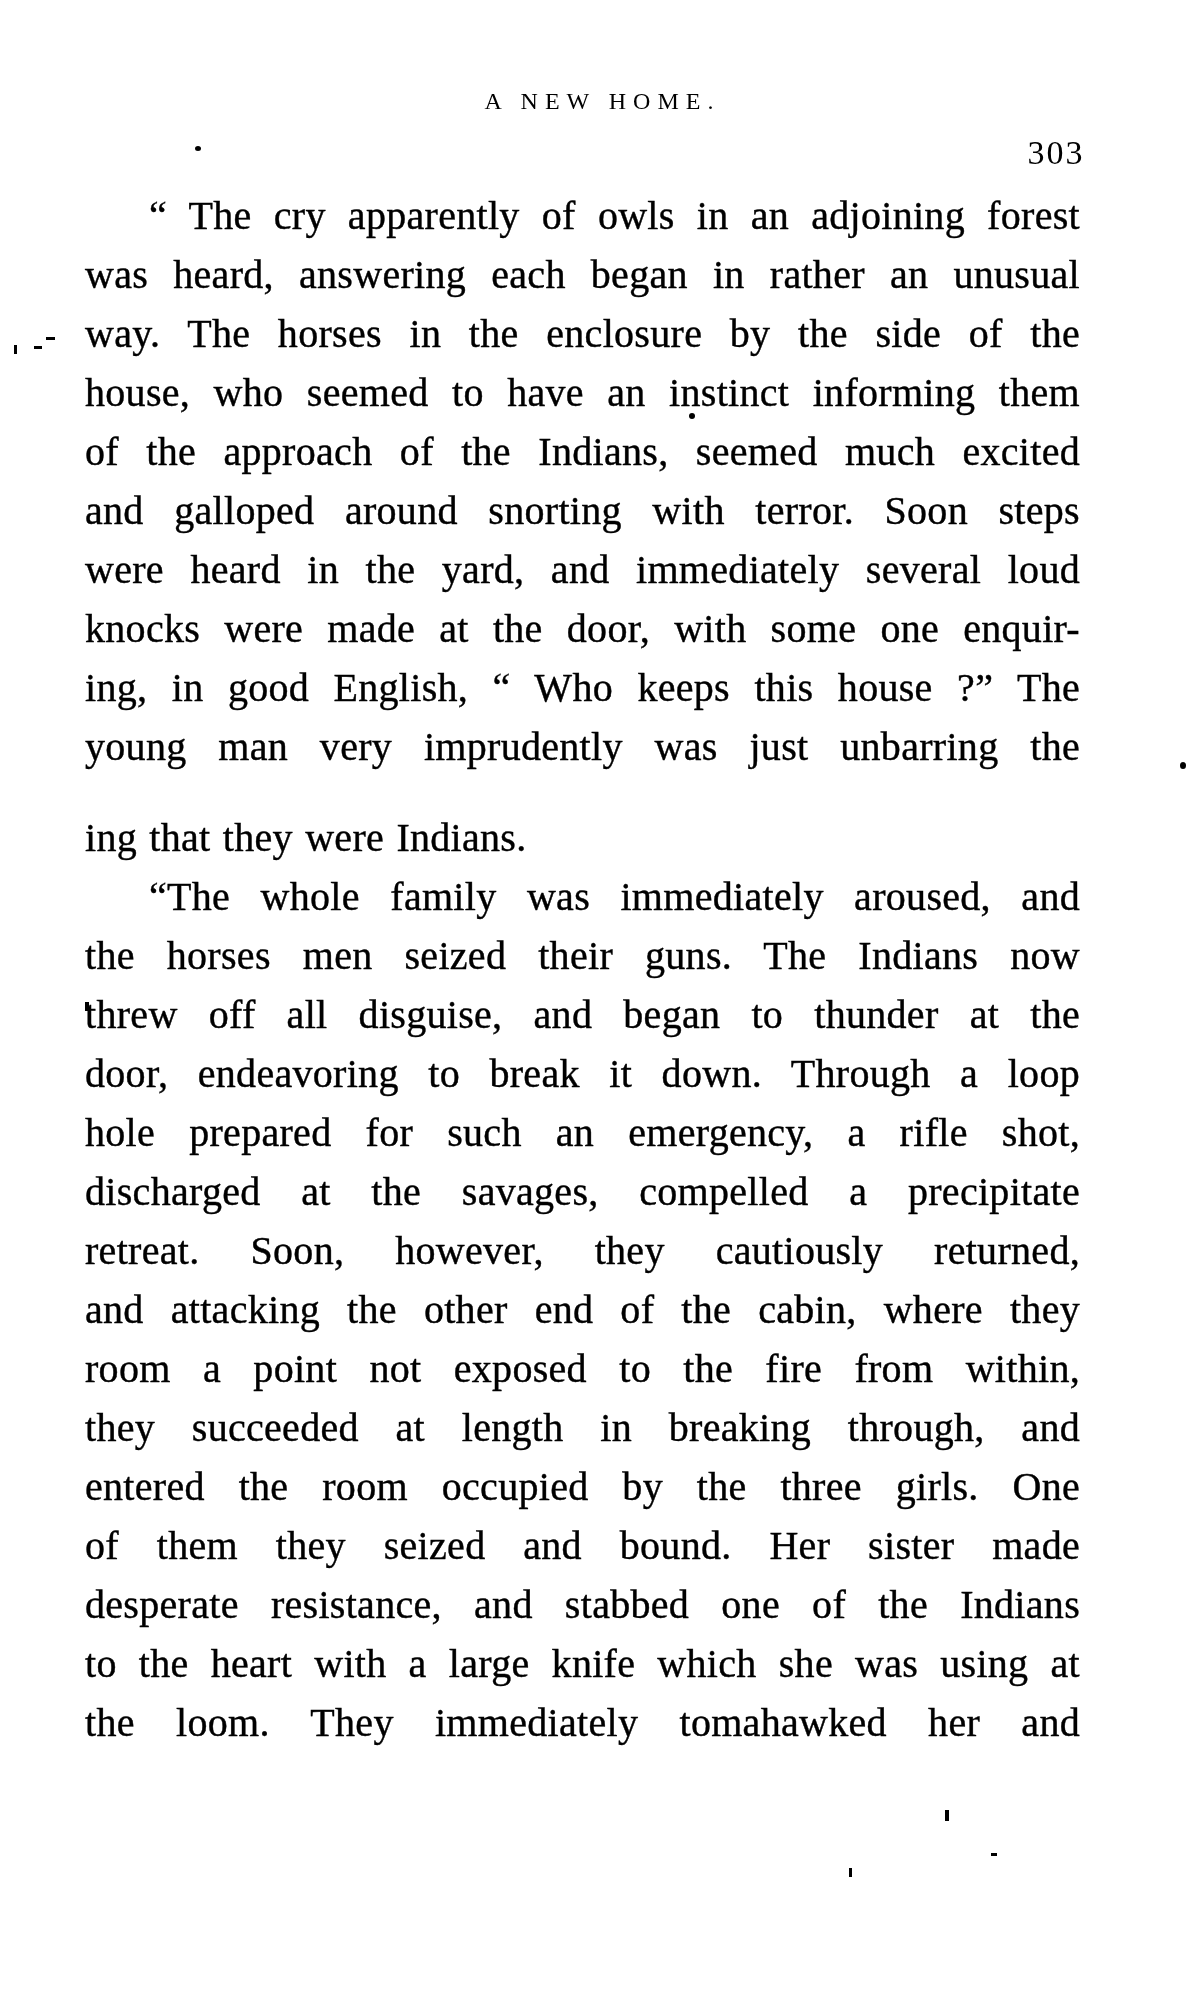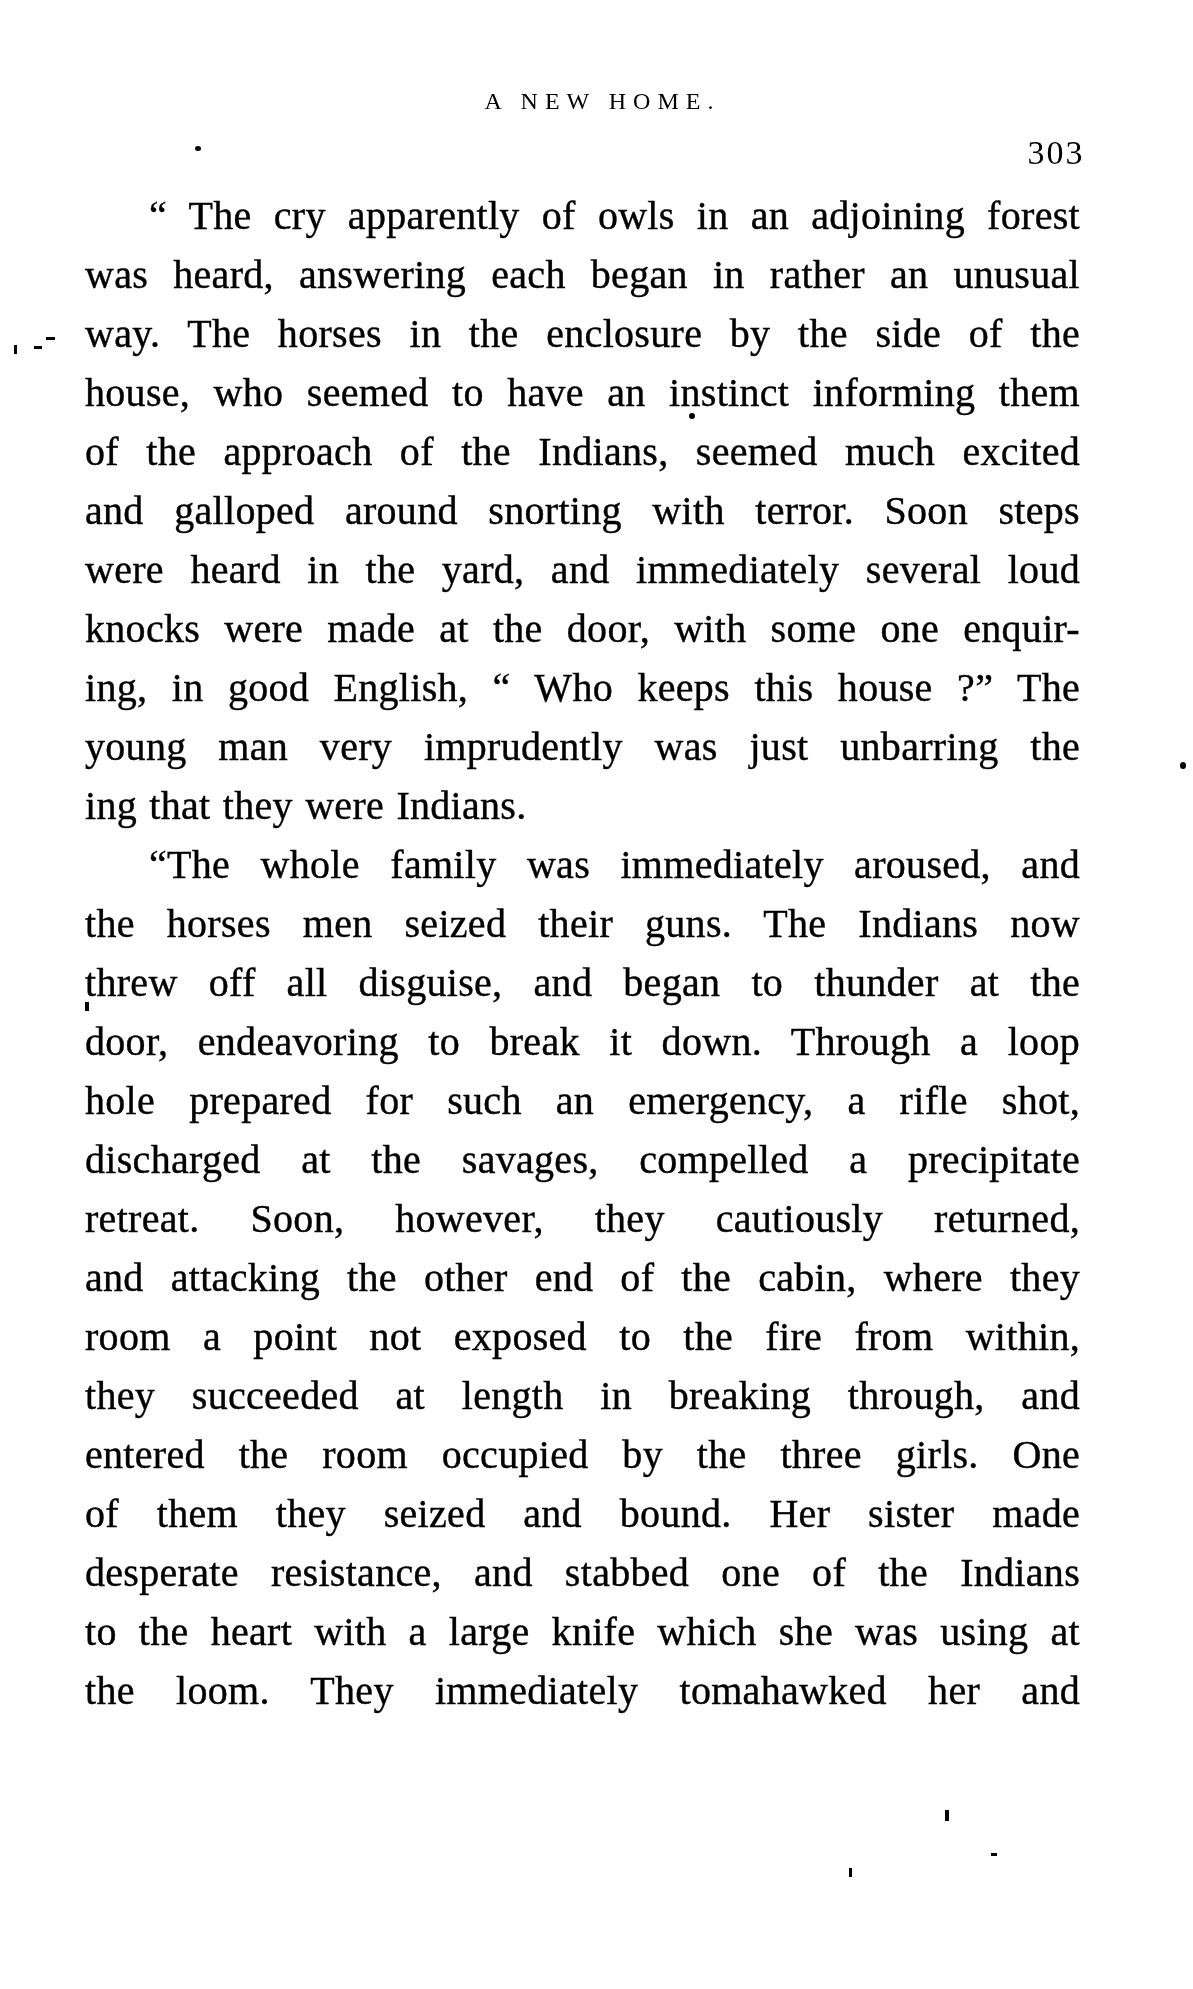--- a/index.html
+++ b/index.html
@@ -38,21 +38,21 @@
     word-spacing:2px;
     -webkit-text-stroke:0.4px #000;
   }
   .line {
     text-align:justify;
     text-align-last:justify;
     height:59px;
     overflow:visible;
   }
   .line.indent { padding-left:64px; }
-  .line.ragged { text-align:left; text-align-last:left; }
+  .line.ragged { text-align:left; text-align-last:left;margin-top:32px; }
   .speck { position:absolute; background:#000; }
   .speck.round { border-radius:50%; }
 </style>
 </head>
 <body>
 
 <div class="page">
 
   <div class="running-title">A NEW HOME.</div>
 

